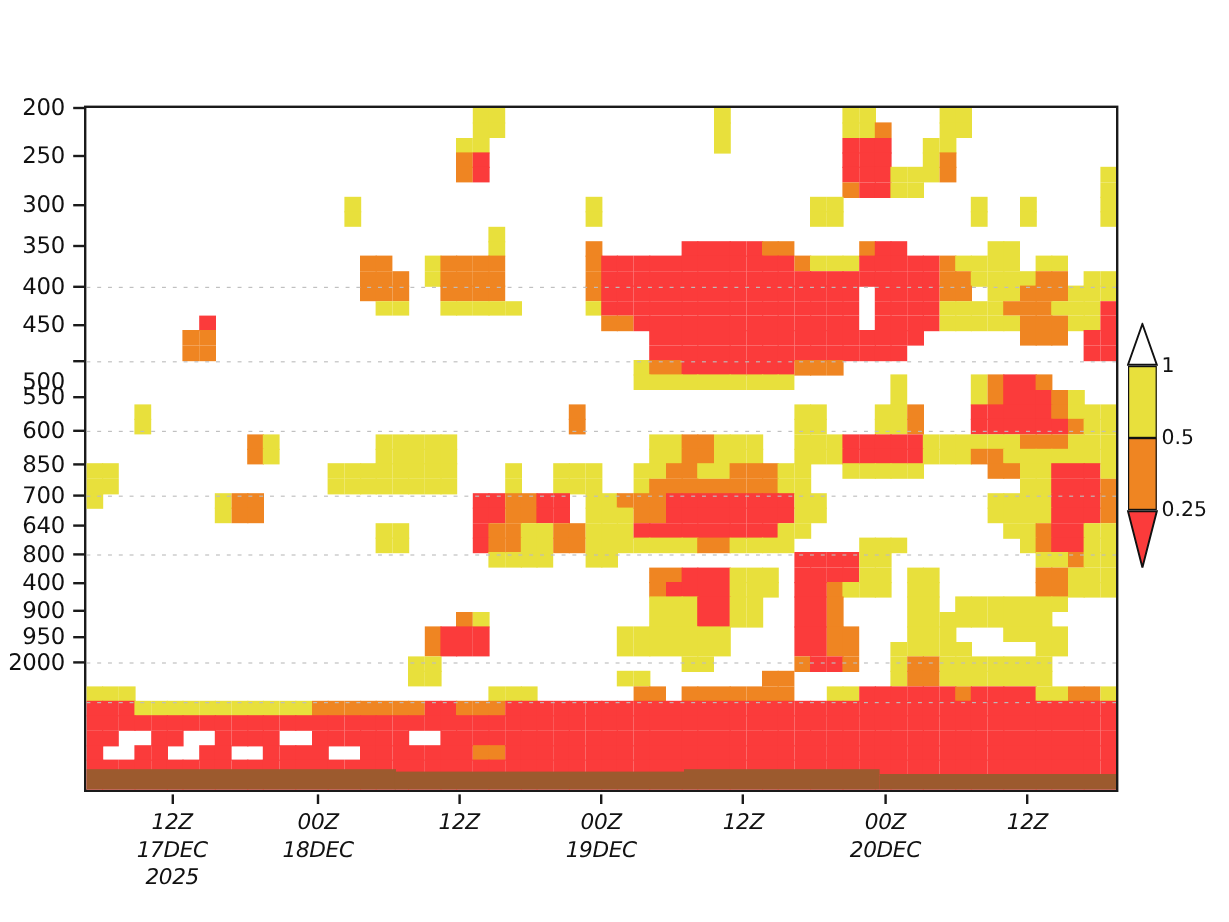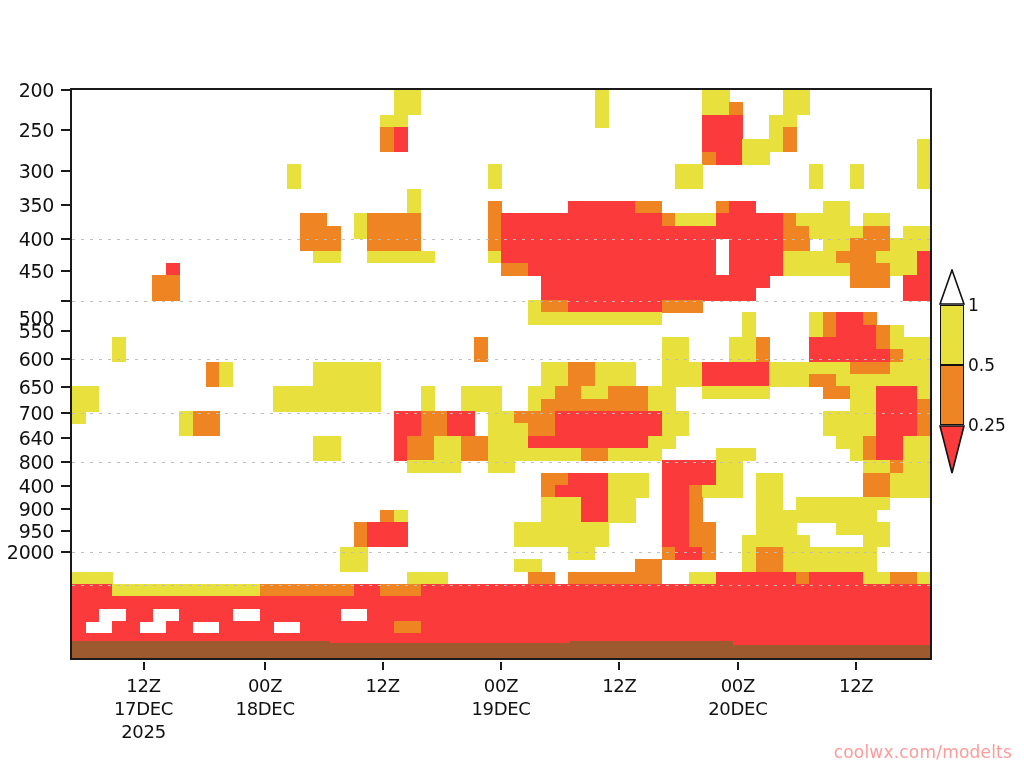--- a/index.html
+++ b/index.html
@@ -57,21 +57,21 @@
     text-align:right;white-space:nowrap;
     transform:translateY(-50%);
     letter-spacing:-0.3px;
   }
   .ytick-mark{
     position:absolute;right:0;width:9px;height:2px;background:#1a1a1a;
     transform:translateY(-50%);
   }
 
   
-  #x-axis{position:absolute;left:70px;top:662px;width:862px;height:70px;}
+  #x-axis{position:absolute;left:70px;top:662px;width:862px;height:70px;font-style:italic;}
   .xtick-mark{position:absolute;top:0;width:2px;height:8px;background:#1a1a1a;transform:translateX(-50%);}
   .xtick-group{
     position:absolute;top:12px;
     text-align:center;
     transform:translateX(-50%);
     white-space:nowrap;
   }
   .xtick-group div{font-size:18px;color:#111;line-height:23px;letter-spacing:-0.3px;}
 
   .axis-title{
@@ -1350,21 +1350,21 @@
       <div class="ytick-label" style="top:150.8px;">400</div>
       <div class="ytick-mark" style="top:182.6px;"></div>
       <div class="ytick-label" style="top:182.6px;">450</div>
       <div class="ytick-mark" style="top:213.3px;"></div>
       <div class="ytick-label" style="top:230px;">500</div>
       <div class="ytick-mark" style="top:242.8px;"></div>
       <div class="ytick-label" style="top:242.8px;">550</div>
       <div class="ytick-mark" style="top:271.2px;"></div>
       <div class="ytick-label" style="top:271.2px;">600</div>
       <div class="ytick-mark" style="top:298.5px;"></div>
-      <div class="ytick-label" style="top:298.5px;">650</div>
+      <div class="ytick-label" style="top:298.5px;">850</div>
       <div class="ytick-mark" style="top:324.6px;"></div>
       <div class="ytick-label" style="top:324.6px;">700</div>
       <div class="ytick-mark" style="top:349.6px;"></div>
       <div class="ytick-label" style="top:349.6px;">640</div>
       <div class="ytick-mark" style="top:374.0px;"></div>
       <div class="ytick-label" style="top:374.0px;">800</div>
       <div class="ytick-mark" style="top:397.9px;"></div>
       <div class="ytick-label" style="top:397.9px;">400</div>
       <div class="ytick-mark" style="top:420.6px;"></div>
       <div class="ytick-label" style="top:420.6px;">900</div>
@@ -1417,15 +1417,14 @@
       <div class="cb-band" style="top:0px;height:60px;background:#e8e03c;"></div>
       <div class="cb-band" style="top:60px;height:60px;background:#ef8522;"></div>
       <svg class="cb-tri-svg" width="26" height="50" style="top:120px;">
         <polygon points="1,1 25,1 13,48" fill="#fb3b3b" stroke="#111" stroke-width="1.6"></polygon>
       </svg>
       <div class="cb-label" style="top:0px;">1</div>
       <div class="cb-label" style="top:60px;">0.5</div>
       <div class="cb-label" style="top:120px;">0.25</div>
     </div>
 
-  <div class="watermark">coolwx.com/modelts</div>
 
 </div>
 
 </body></html>

